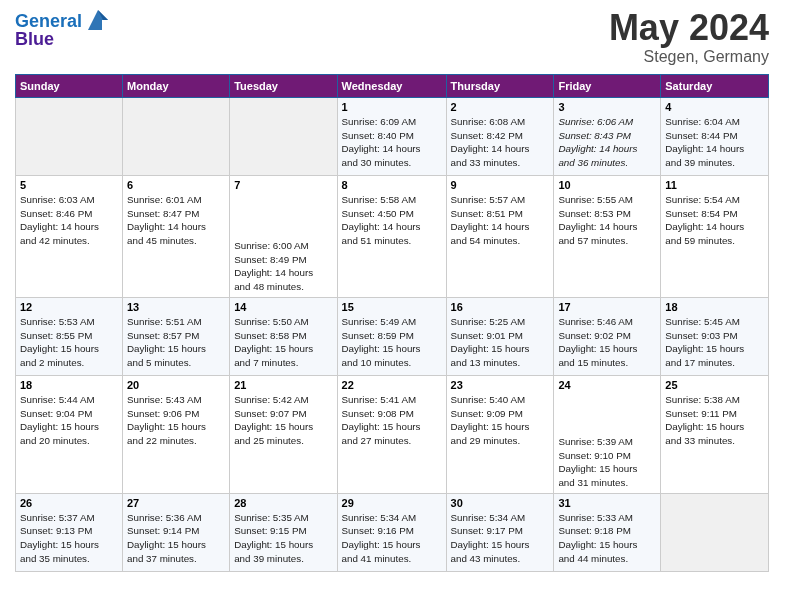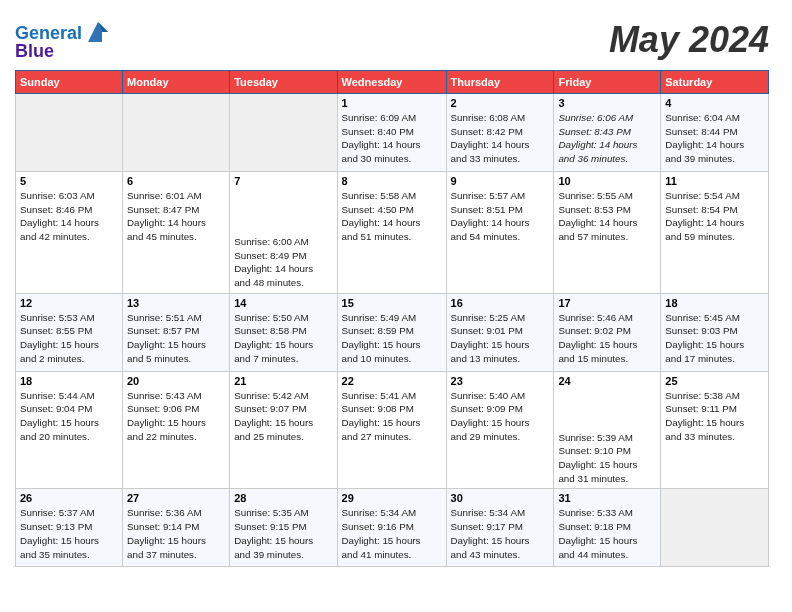--- a/index.html
+++ b/index.html
@@ -5,21 +5,21 @@
     * { margin: 0; padding: 0; box-sizing: border-box; }
     body {
       font-family: Arial, sans-serif;
       background: #fff;
       width: 792px;
       height: 612px;
       overflow: hidden;
     }
     .container {
       width: 784px;
-      padding: 22px 15px;
+      padding: 10px 15px;
     }
     .header {
       display: flex;
       justify-content: space-between;
       align-items: flex-start;
       margin-bottom: 8px;
     }
     .logo {
       display: flex;
       align-items: center;
@@ -35,34 +35,33 @@
       color: #1a6fba;
     }
     .title-area {
       text-align: right;
     }
     .month-title {
       font-size: 36px;
       font-weight: bold;
       color: #333;
       line-height: 1;
-      font-style: italic;
     }
     .subtitle {
       font-size: 16px;
       color: #555;
       margin-top: 2px;
     }
     .calendar-table {
       width: 100%;
       border-collapse: collapse;
       font-size: 10.5px;
     }
     .calendar-table th {
-      background-color: #ef4444;
+      background-color: #701a75;
       color: white;
       padding: 5px 4px;
       text-align: left;
       font-weight: bold;
       font-size: 11px;
       border: 1px solid #2060a0;
     }
     .calendar-table td {
       border: 1px solid #ccc;
       vertical-align: top;
@@ -106,20 +105,21 @@
           <svg width="28" height="28" viewBox="0 0 28 28" style="margin-left:2px; margin-top:-4px;">
             <polygon points="4,24 14,4 24,14 18,14 18,24" fill="#2f75b6"></polygon>
             <polygon points="14,4 24,14 19,14" fill="#1a5a9a"></polygon>
           </svg>
         </div>
         <span class="logo-text" style="color:#4c1d95; margin-top:-4px; font-size:18px; font-weight:bold;">Blue</span>
       </div>
     </div>
     <div class="title-area">
       <div class="month-title">May 2024</div>
+      <div class="subtitle">Stegen, Germany</div>
     </div>
   </div>
 
   <table class="calendar-table">
     <thead>
       <tr>
       <th>Sunday</th>
           <th>Monday</th>
           <th>Tuesday</th>
           <th>Wednesday</th>

